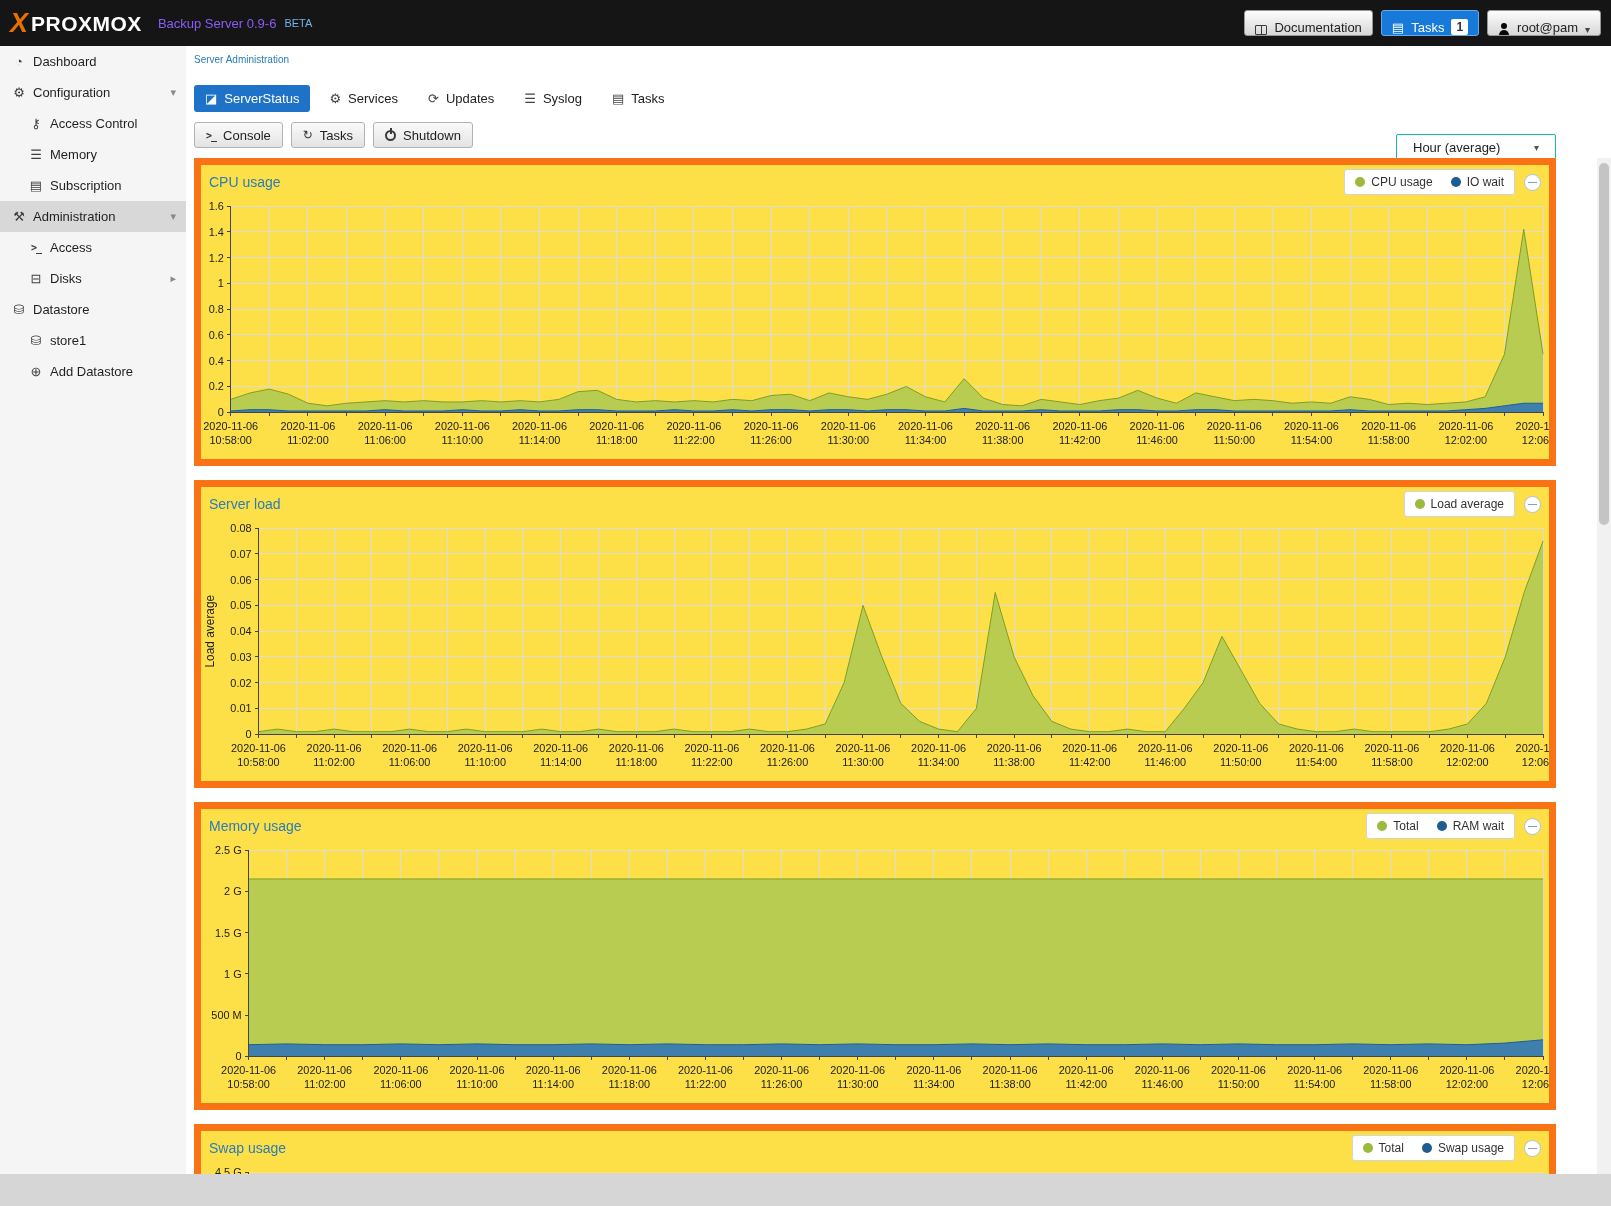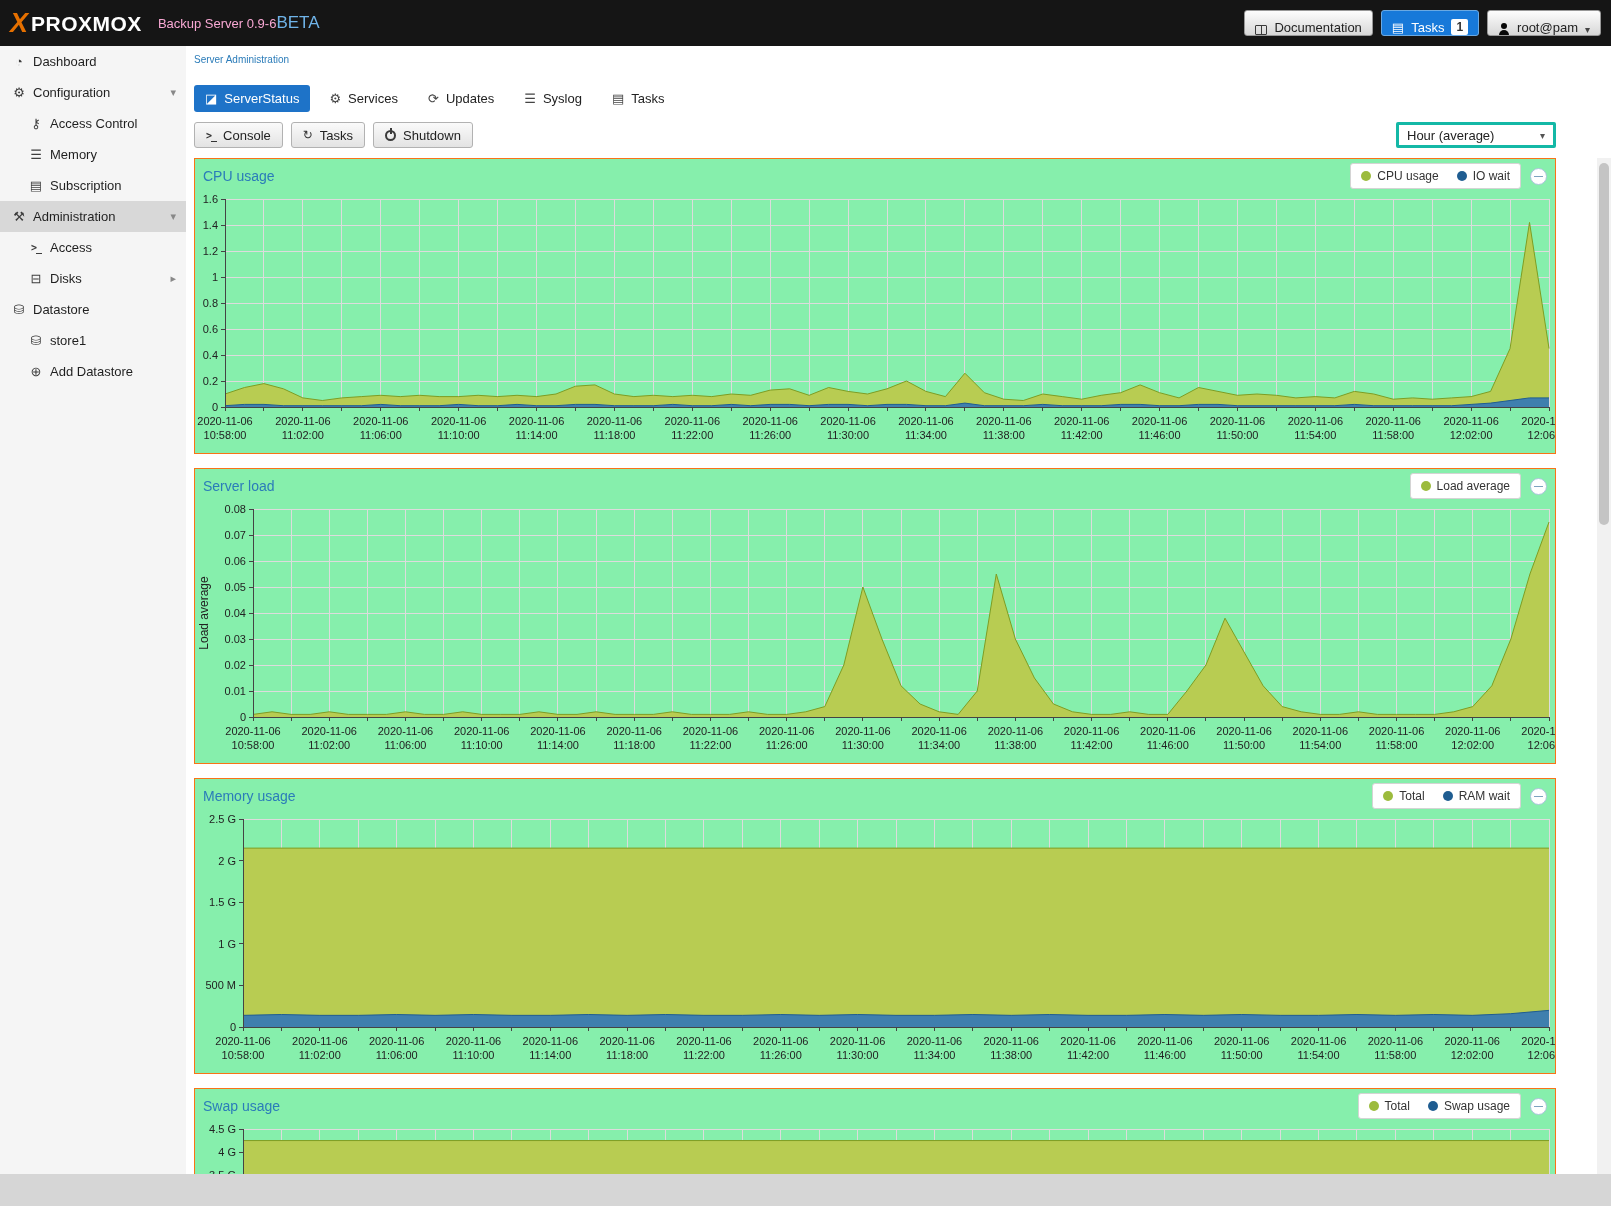--- a/index.html
+++ b/index.html
@@ -5,22 +5,22 @@
 *{box-sizing:border-box;margin:0;padding:0}
 html,body{width:1611px;height:1206px;overflow:hidden;background:#fff;font-family:"Liberation Sans",sans-serif}
 .app{position:relative;width:1611px;height:1174px;overflow:hidden;background:#fff}
 .bottom-strip{position:absolute;left:0;top:1174px;width:1611px;height:32px;background:#d6d6d6}
 
 
 .topbar{position:absolute;top:0;left:0;right:0;height:46px;background:#151515;display:flex;align-items:center;padding:0 10px;color:#fff;z-index:5}
 .logo{display:flex;align-items:center;margin-right:16px;cursor:default}
 .logo-x{color:#e57000;font-weight:bold;font-size:27px;font-style:italic;margin-right:3px;line-height:1}
 .logo-word{color:#fff;font-weight:bold;font-size:21px;letter-spacing:.5px;line-height:1}
-.product{font-size:13px;color:#f9a8d4;}
-.beta{font-size:17px;color:#6fb3e8;cursor:pointer}
+.product{font-size:13px;color:#8b5cf6;margin-right:8px}
+.beta{font-size:11px;color:#6fb3e8;cursor:pointer}
 .top-right{margin-left:auto;display:flex;align-items:center;gap:8px}
 .tbtn{height:26px;display:inline-flex;align-items:flex-end;gap:7px;padding:0 10px;border-radius:3px;border:1px solid #989898;background:linear-gradient(#fdfdfd,#d7d7d7);color:#222;font-size:13px;cursor:pointer}
 .tbtn.blue{background:#1779d9;border-color:#6aa9e2;color:#fff}
 .badge{background:#fff;color:#333;border-radius:2px;padding:0 5px;font-size:12px;font-weight:bold;line-height:16px}
 .book-icon{width:12px;height:10px;border:1px solid #3a3a3a;border-radius:1px;position:relative;display:inline-block}
 .book-icon::after{content:"";position:absolute;top:0;bottom:0;left:5px;width:1px;background:#3a3a3a}
 .user-icon{width:12px;height:12px;position:relative;display:inline-block}
 .user-icon::before{content:"";position:absolute;top:0;left:3px;width:6px;height:6px;border-radius:50%;background:#e8e8e8}
 .user-icon::after{content:"";position:absolute;bottom:0;left:1px;width:10px;height:5px;border-radius:5px 5px 0 0;background:#e8e8e8}
 .tbtn .caret{font-size:10px;color:#444}
@@ -42,26 +42,26 @@
 .tab{height:27px;display:inline-flex;align-items:center;gap:7px;padding:0 11px;font-size:13px;color:#222;border-radius:3px;cursor:pointer}
 .tab .tab-icon{color:#444;font-size:13px}
 .tab.active{background:#1e73c8;color:#fff}
 .tab.active .tab-icon{color:#fff}
 .toolbar{position:absolute;top:76px;left:8px;display:flex;gap:8px}
 .btn{height:26px;display:inline-flex;align-items:center;gap:7px;padding:0 11px;border:1px solid #b2b2b2;border-radius:3px;background:linear-gradient(#fafafa,#e3e3e3);font-size:13px;color:#222;cursor:pointer}
 .btn-icon{color:#333;font-size:12px}
 .btn-icon.mono{font-family:"DejaVu Sans Mono",monospace;font-size:10px;font-weight:bold;letter-spacing:-1px}
 .power-icon{width:11px;height:11px;border:2px solid #3a3a3a;border-radius:50%;position:relative;display:inline-block}
 .power-icon::after{content:"";position:absolute;left:50%;top:-4px;transform:translateX(-50%);width:2px;height:6px;background:#3a3a3a}
-.time-select{position:absolute;top:76px;right:55px;width:160px;height:26px;border:3px solid #14b8a6;border-radius:2px;background:#fff;display:flex;align-items:center;padding:0 8px;font-size:13px;color:#222;cursor:pointer}
+.time-select{position:absolute;top:88px;right:55px;width:160px;height:26px;border:1px solid #14b8a6;border-radius:2px;background:#fff;display:flex;align-items:center;padding:0 16px;font-size:13px;color:#222;cursor:pointer}
 .sel-caret{margin-left:auto;color:#555;font-size:10px}
 
 
 .content{position:absolute;top:112px;left:8px;right:55px;bottom:0;overflow:hidden}
-.panel{border:1px solid #f97316;background:#86efac;margin-bottom:14px}
+.panel{border:7px solid #f97316;background:#fde047;margin-bottom:14px}
 .panel-hd{height:34px;display:flex;align-items:center;padding:0 8px}
 .panel-title{font-size:14px;color:#2b7cb9}
 .legend{margin-left:auto;display:flex;align-items:center;gap:18px;border:1px solid #d4d4d4;border-radius:3px;padding:5px 10px;font-size:12px;color:#333;background:#fff}
 .legend-item{display:inline-flex;align-items:center}
 .dot{width:10px;height:10px;border-radius:50%;display:inline-block;margin-right:6px}
 .collapse-btn{width:17px;height:17px;border-radius:50%;border:1px solid #a9c4da;background:#fff;margin-left:9px;position:relative;cursor:pointer;flex:none}
 .collapse-btn::after{content:"";position:absolute;left:3px;right:3px;top:7px;border-top:1px solid #7fa3c0}
 .chart{display:block;width:100%;height:260px}
 .chart text{font-family:"Liberation Sans",sans-serif}
 

